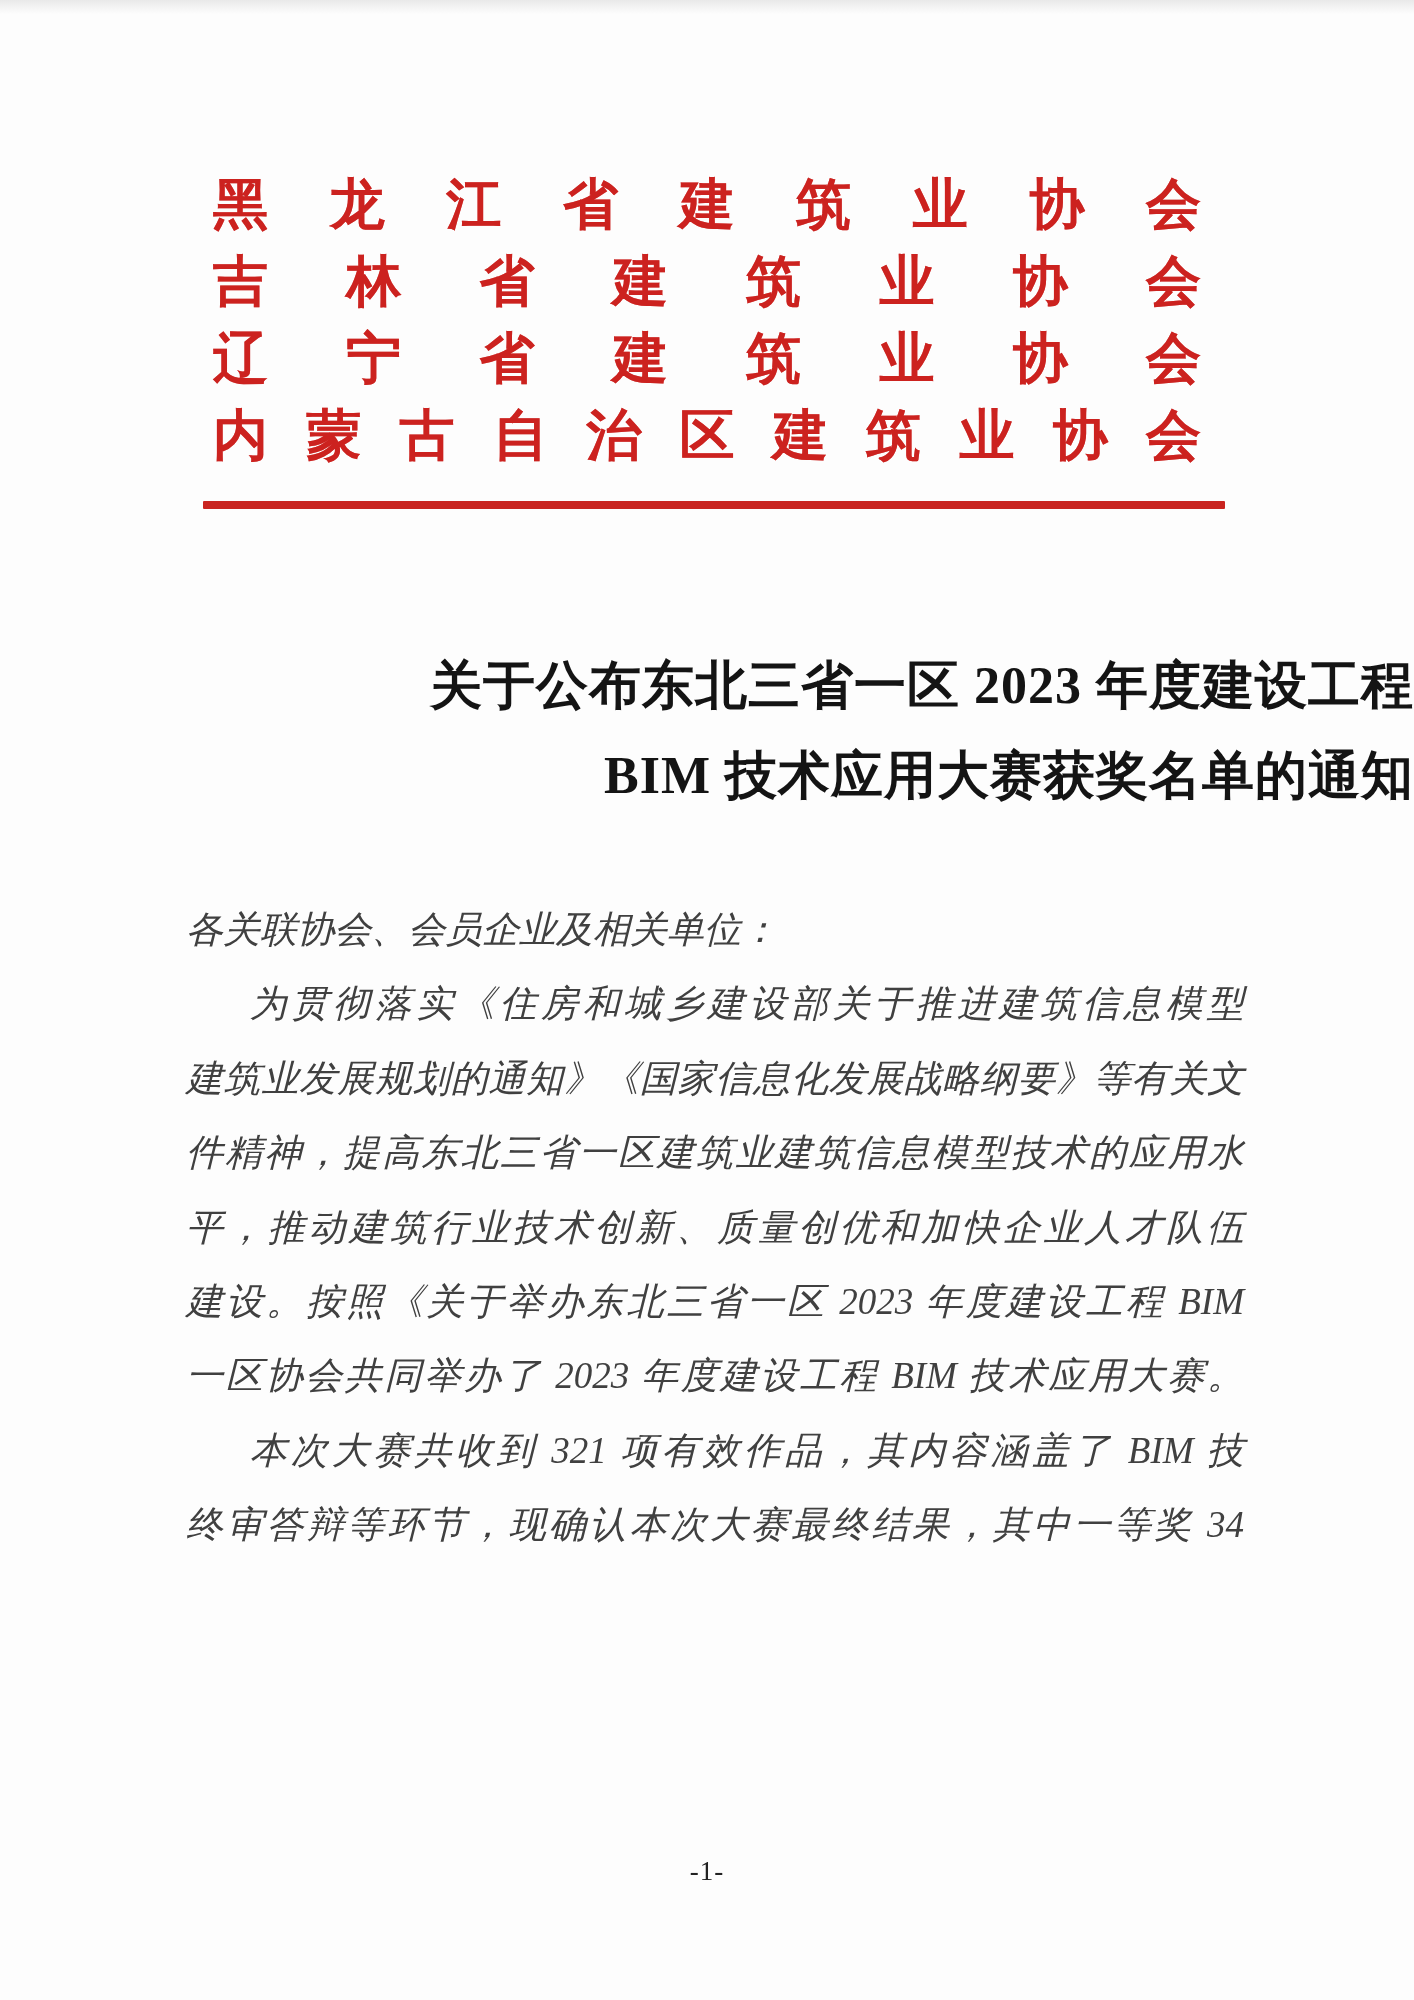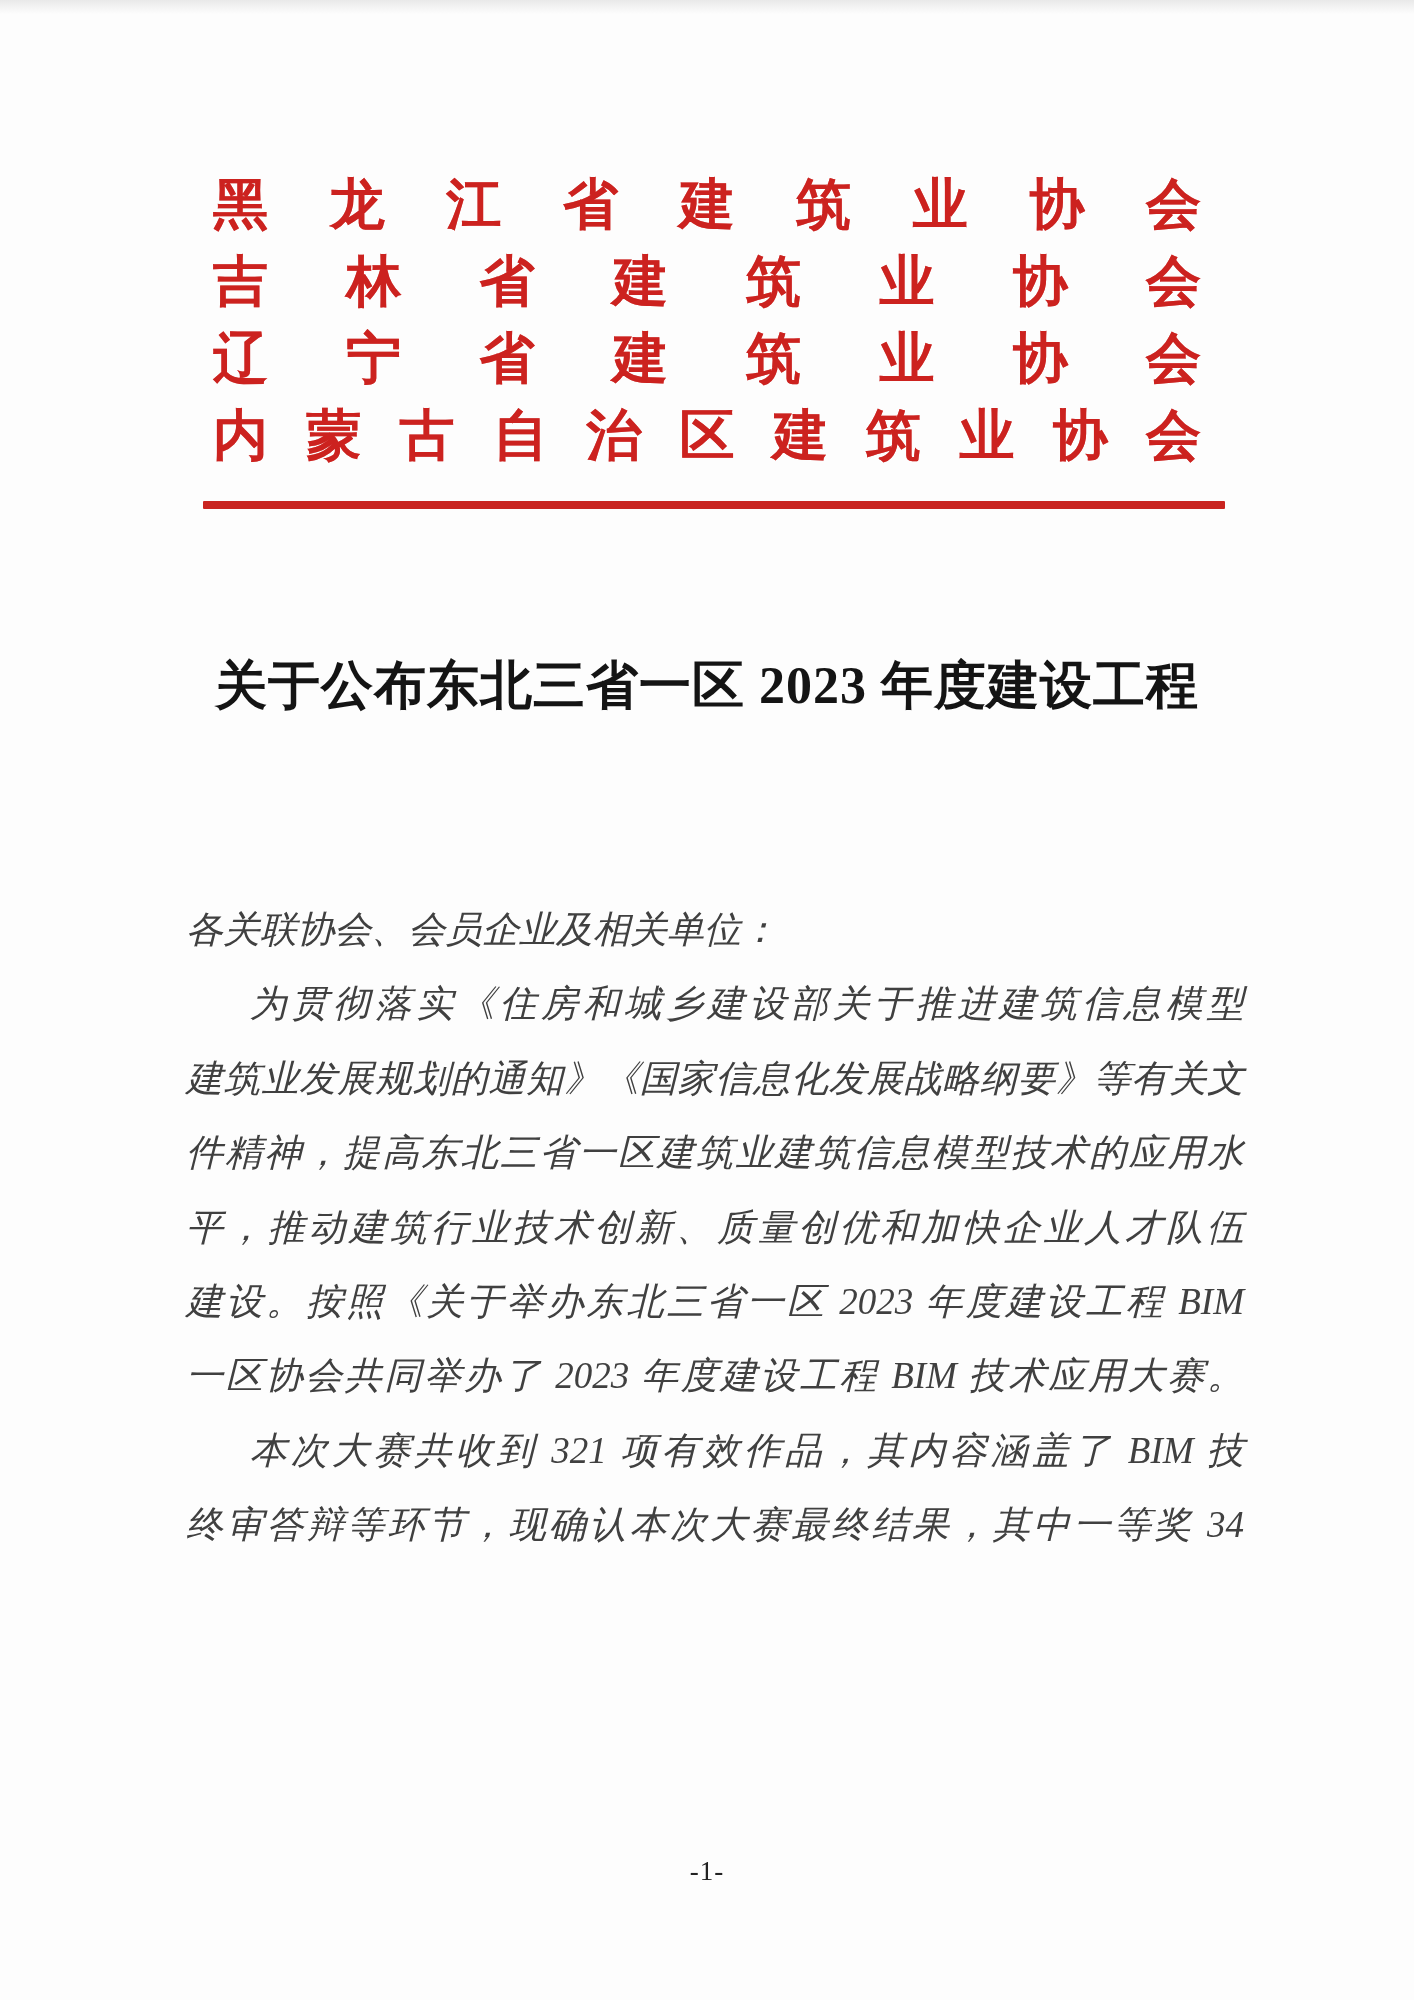--- a/index.html
+++ b/index.html
@@ -37,21 +37,21 @@
   .lh-line span{display:block;line-height:1;}
 
   .red-divider{
     position:absolute;left:203px;top:501px;width:1022px;height:8px;
     background:#c92420;border-radius:1px;
   }
 
   
   .doc-title{
     position:absolute;left:0;top:641px;width:1414px;
-    text-align:center;color:#141414;
+    text-align:right;color:#141414;
     font-weight:700;font-size:52px;line-height:90px;
     letter-spacing:1px;
   }
 
   
   .body-text{
     position:absolute;left:186px;top:893px;width:1058px;
     color:#404040;font-size:37px;font-style:italic;
   }
   .body-line{
@@ -123,20 +123,21 @@
         <span>业</span>
         <span>协</span>
         <span>会</span>
       </div>
     </div>
 
   <div class="red-divider"></div>
 
   <div class="doc-title">
     <div>关于公布东北三省一区 2023 年度建设工程</div>
+    <div>BIM 技术应用大赛获奖名单的通知</div>
   </div>
 
   <div class="body-text">
       <div class="body-line">各关联协会、会员企业及相关单位：</div>
       <div class="body-line just ind">为贯彻落实《住房和城乡建设部关于推进建筑信息模型</div>
       <div class="body-line just">建筑业发展规划的通知》《国家信息化发展战略纲要》等有关文</div>
       <div class="body-line just">件精神，提高东北三省一区建筑业建筑信息模型技术的应用水</div>
       <div class="body-line just">平，推动建筑行业技术创新、质量创优和加快企业人才队伍</div>
       <div class="body-line just">建设。按照《关于举办东北三省一区 2023 年度建设工程 BIM</div>
       <div class="body-line just">一区协会共同举办了 2023 年度建设工程 BIM 技术应用大赛。</div>

